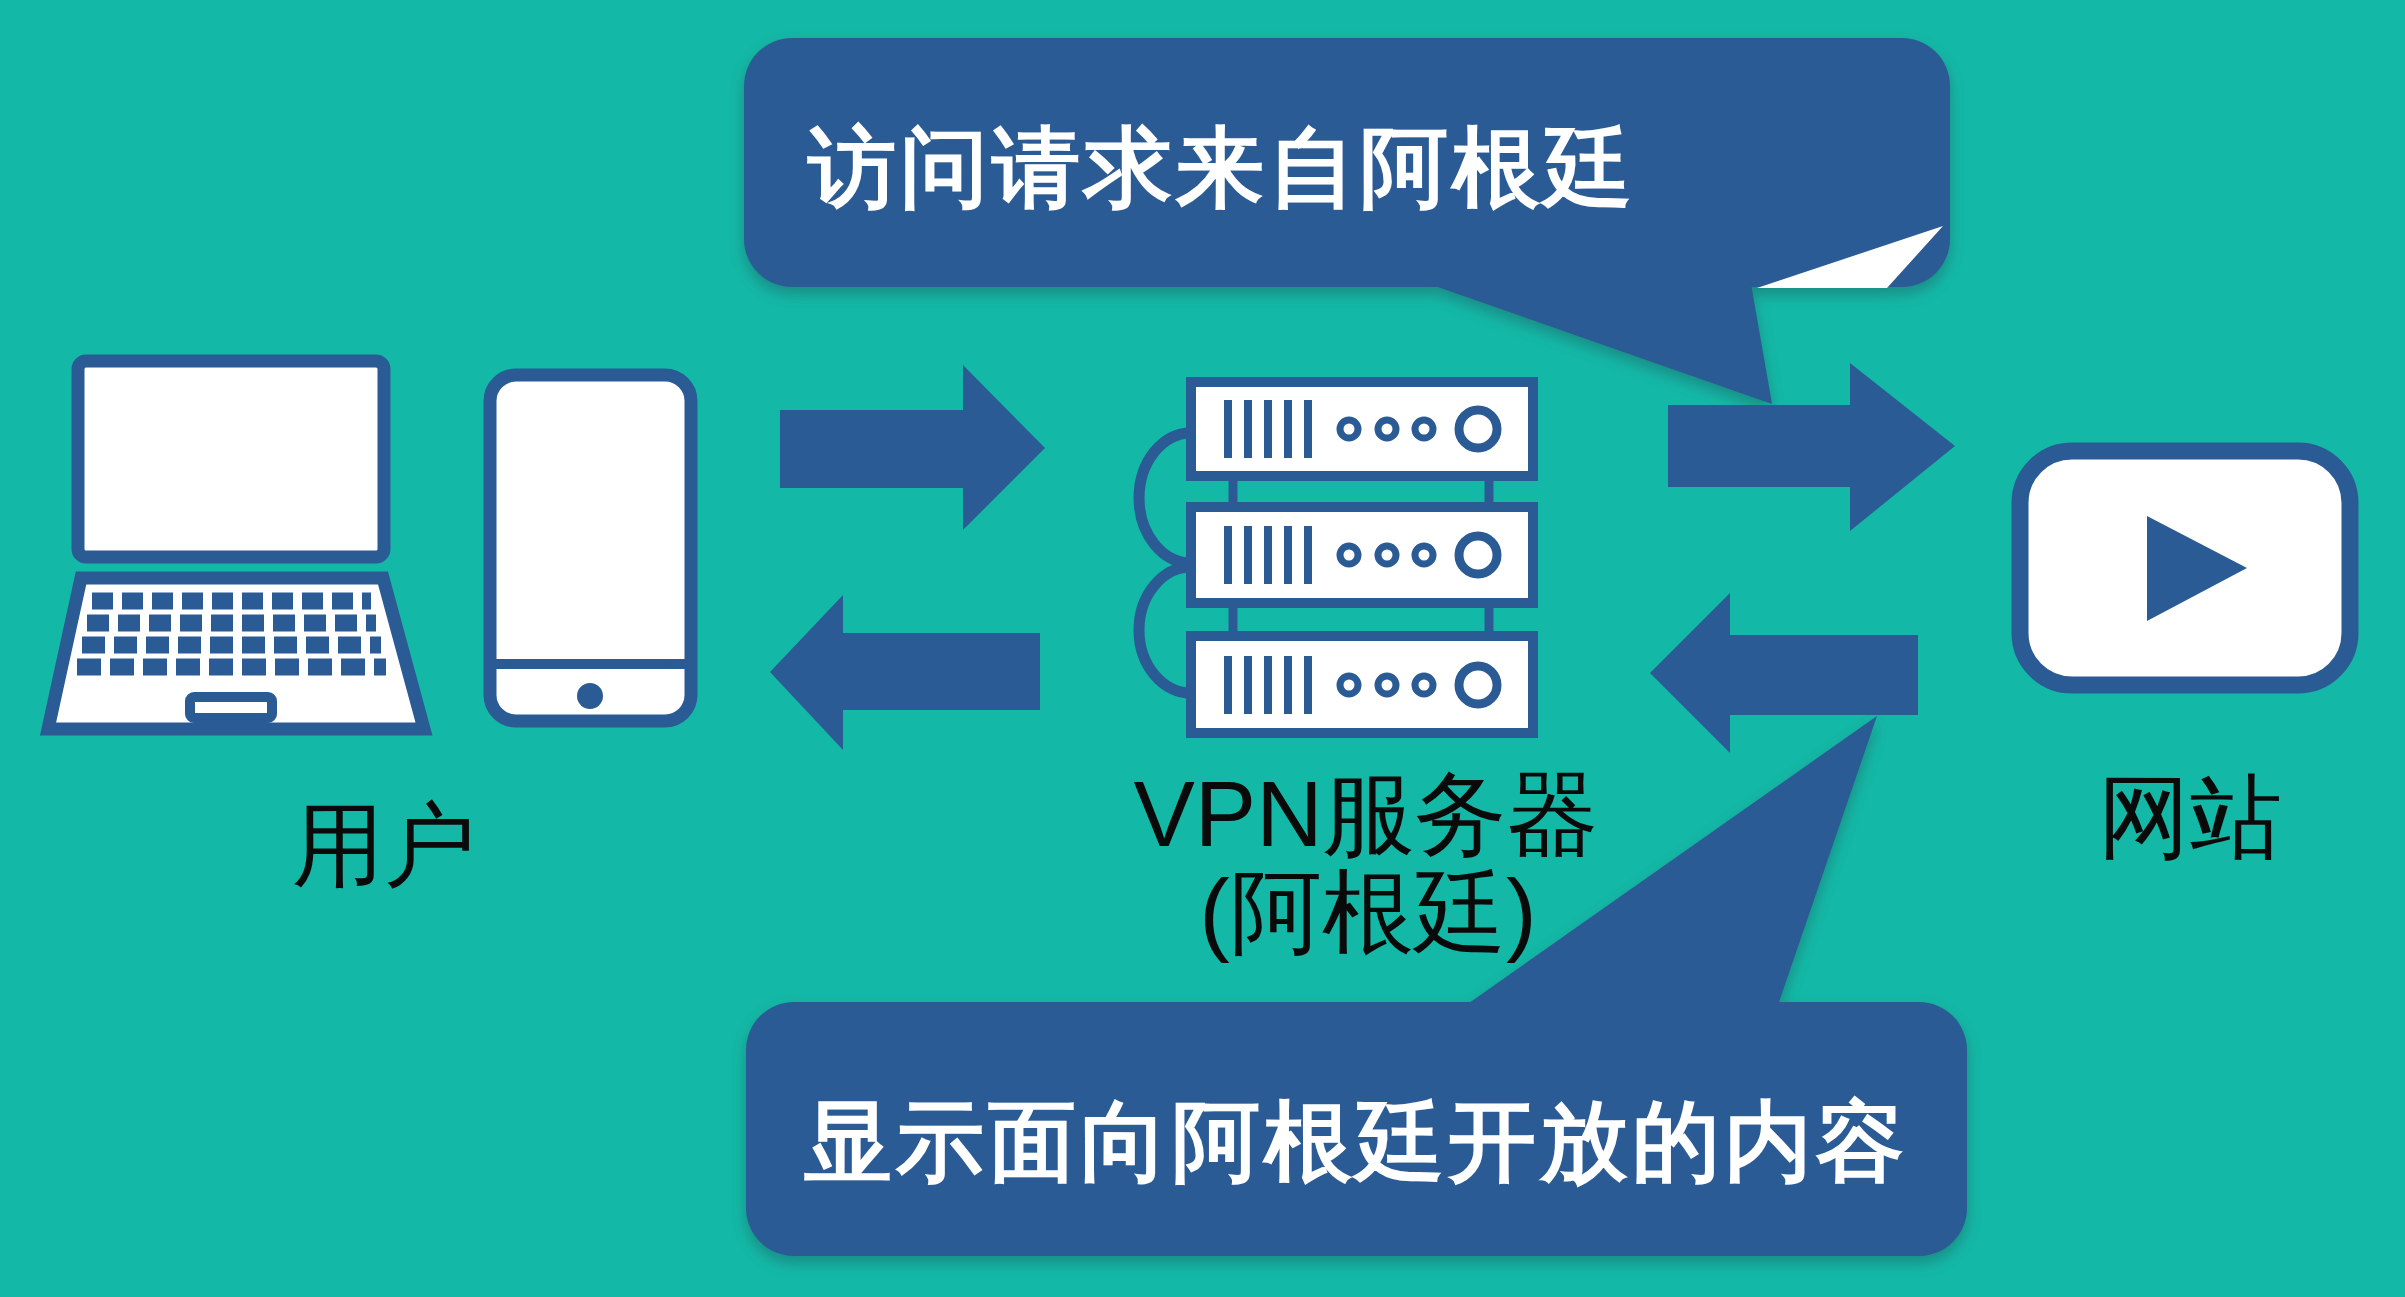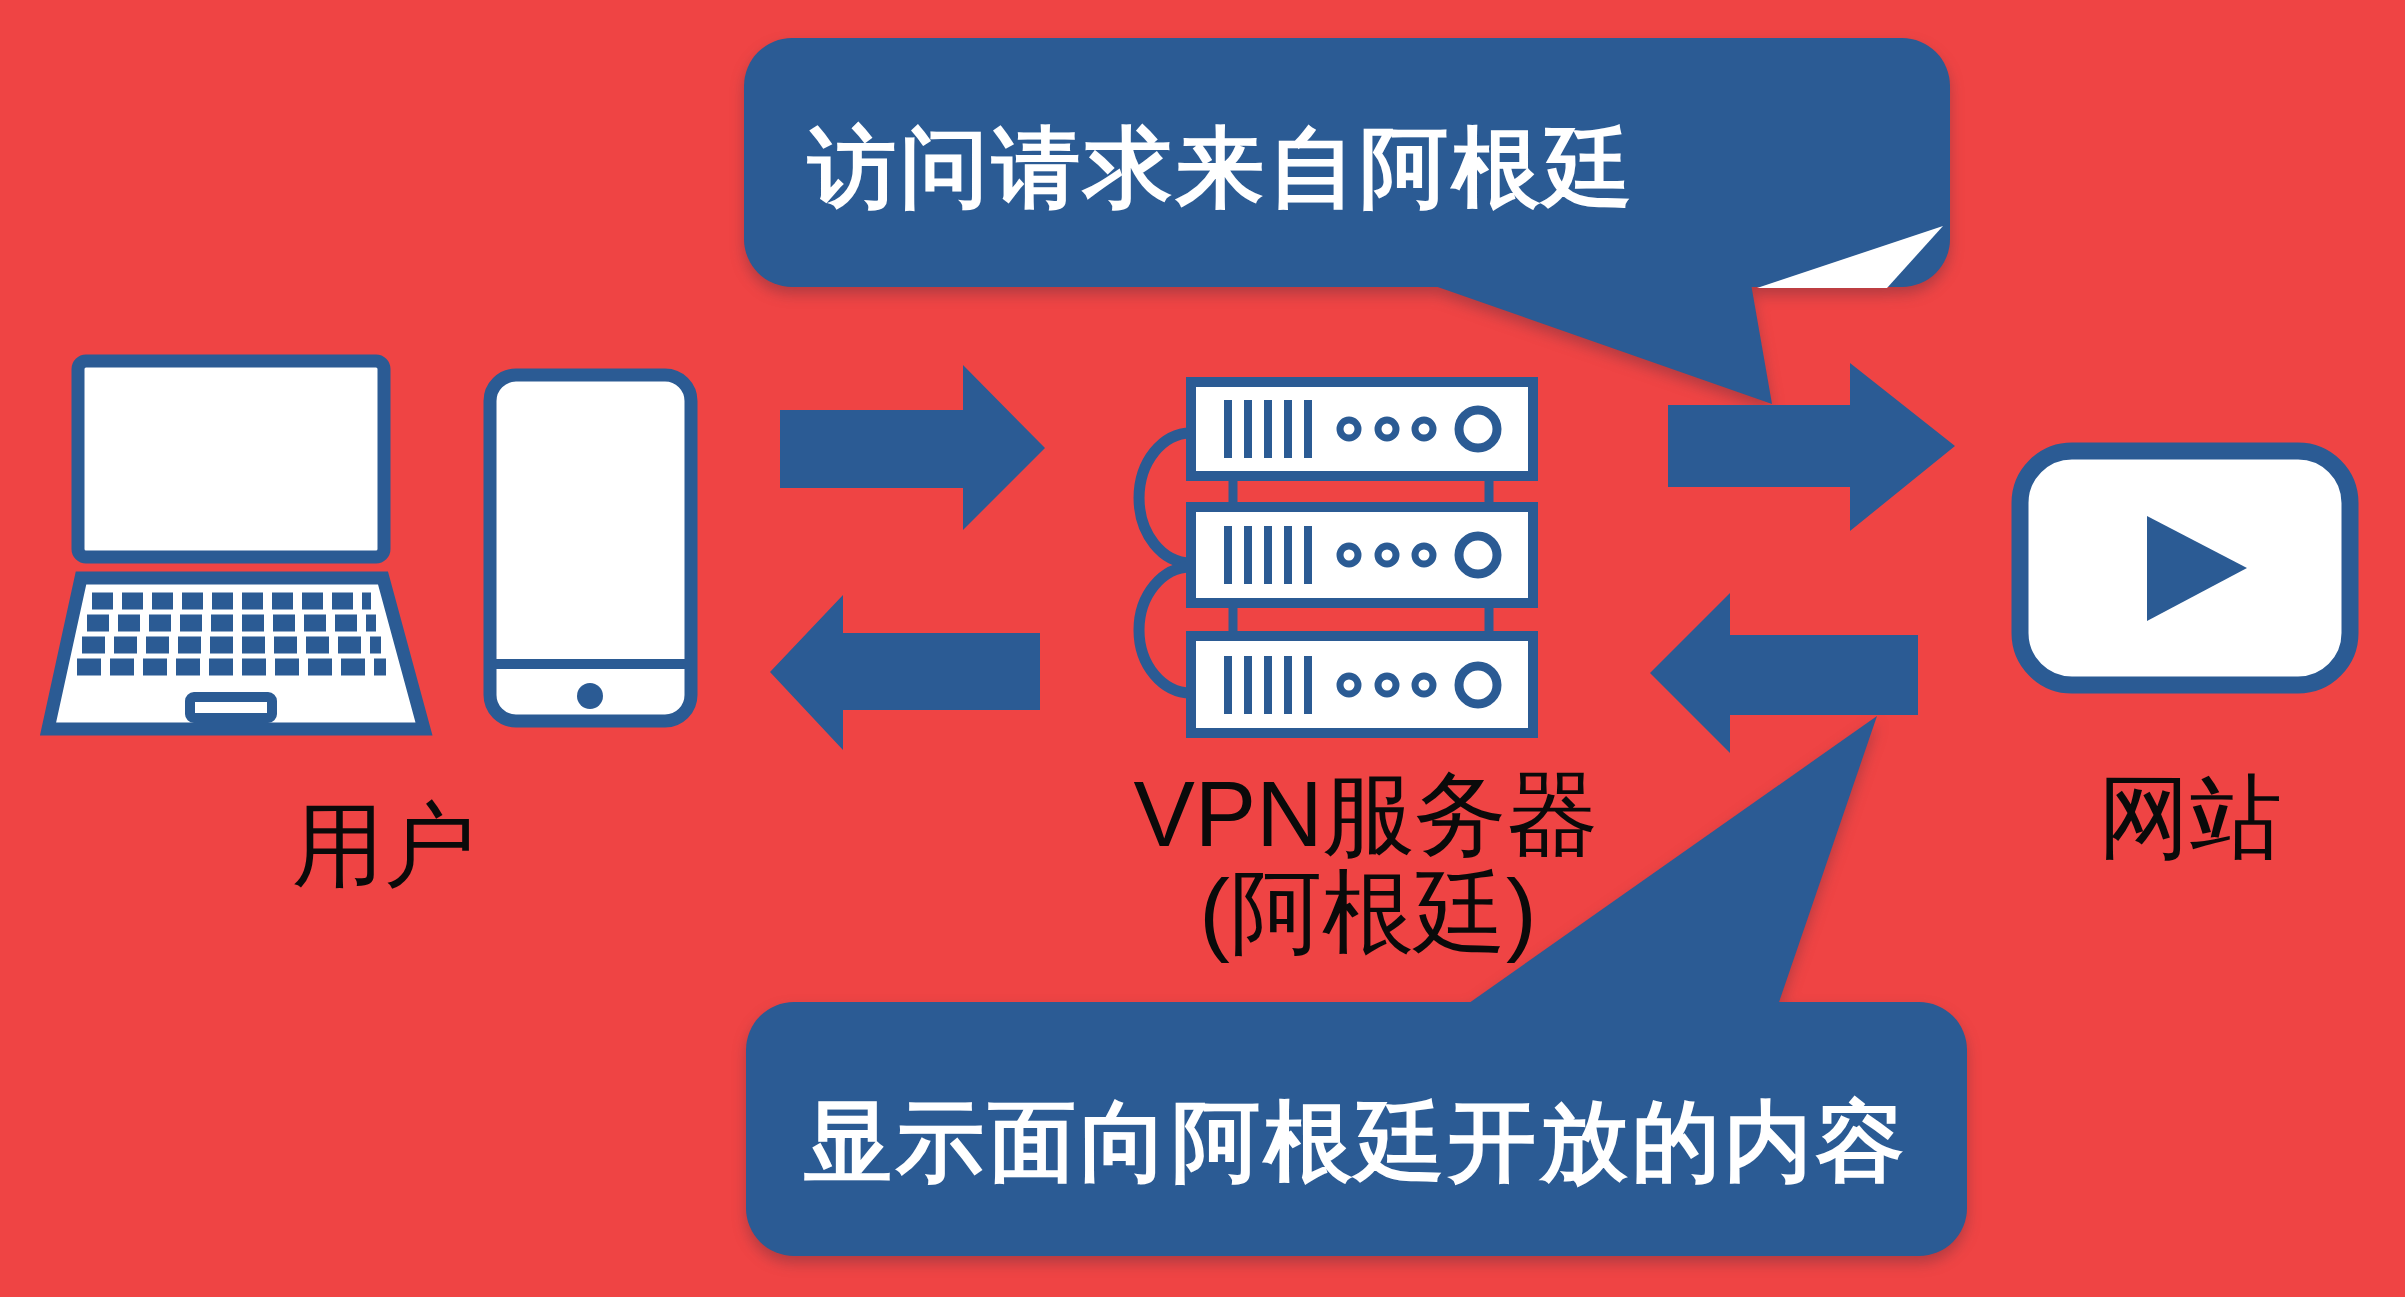--- a/index.html
+++ b/index.html
@@ -8,21 +8,21 @@
     background: #ffffff;
     width: 2405px;
     height: 1297px;
     overflow: hidden;
     font-family: "Liberation Sans", "DejaVu Sans", sans-serif;
   }
   .stage {
     position: relative;
     width: 2405px;
     height: 1297px;
-    background: #ef4444;
+    background: #14b8a6;
     text-align: right;
   }
   svg { display: block; }
 
   .primary-fill   { fill: #2B5B94; }
   .primary-stroke { stroke: #2B5B94; fill: #ffffff; }
   .primary-line   { stroke: #2B5B94; fill: none; }
   .white-fill     { fill: #ffffff; }
 
   .bubble-shadow { filter: drop-shadow(0px 7px 7px rgba(40,40,60,0.30)); }

